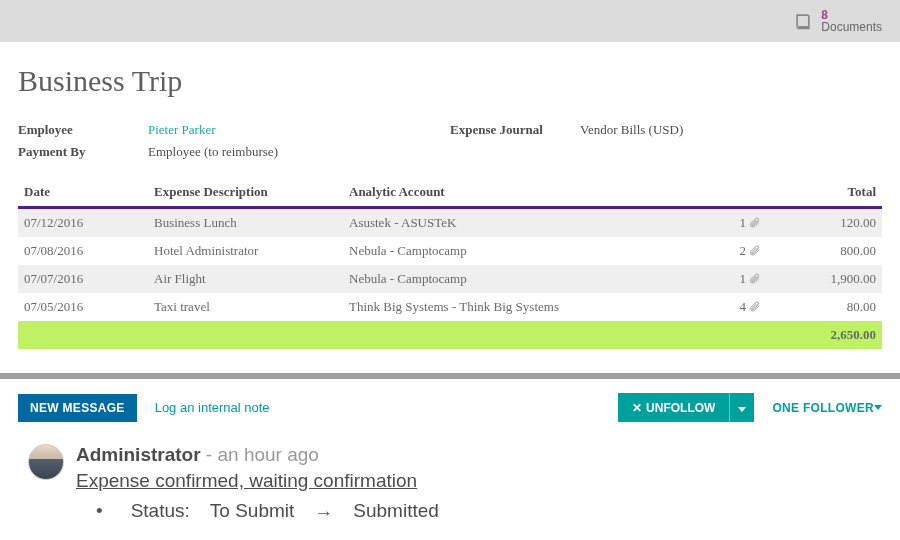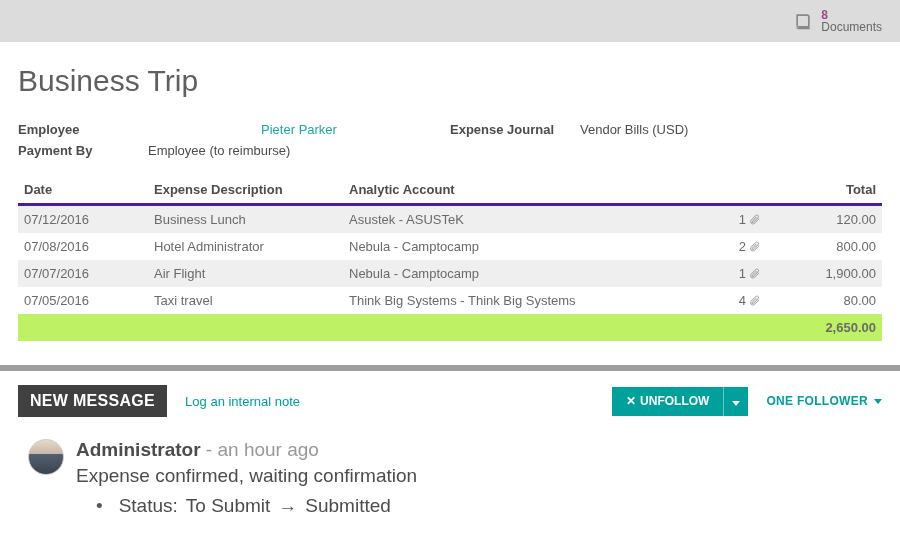--- a/index.html
+++ b/index.html
@@ -2,52 +2,52 @@
 <html><head>
   <meta charset="utf-8">
   <style>
     * { box-sizing: border-box; margin: 0; padding: 0; }
     body { font-family: -apple-system, BlinkMacSystemFont, "Segoe UI", Helvetica, Arial, sans-serif; font-size: 13px; color: #4c4c4c; background: #fff; width: 900px; }
     .topbar { background: #dcdcdc; height: 42px; display: flex; justify-content: flex-end; align-items: center; padding: 0 18px; }
     .doc-stat { display: flex; align-items: center; gap: 8px; cursor: pointer; }
     .doc-stat .count { color: #a24689; font-weight: 600; font-size: 12px; line-height: 1; }
     .doc-stat .label { color: #666; font-size: 12px; line-height: 1; }
     .doc-stat svg { width: 20px; height: 20px; fill: #888; }
-    .content { padding: 22px 18px 10px; }
+    .content { padding: 22px 18px 10px; font-family: Liberation Serif, serif; }
     h1 { font-size: 30px; font-weight: 400; color: #5f5f5f; margin-bottom: 24px; }
     .fields { display: grid; grid-template-columns: 130px 1fr 130px 1fr; row-gap: 6px; margin-bottom: 18px; }
     .fields .label { font-weight: 700; color: #4c4c4c; }
-    .fields .val-link { color: #1fa99e; text-align: center; }
+    .fields .val-link { color: #1fa99e; }
     .tbl { width: 100%; border-collapse: collapse; }
     .tbl th { text-align: left; font-weight: 700; color: #4c4c4c; padding: 6px 6px; border-bottom: 3px solid #4c1d95; font-size: 13px; }
     .tbl th.num, .tbl td.num { text-align: right; }
     .tbl td { padding: 6px 6px; font-size: 13px; color: #6a6a6a; }
     .tbl tbody tr:nth-child(odd) { background: #efefef; }
     .tbl tbody tr:nth-child(even) { background: #fff; }
     .attach { text-align: right; white-space: nowrap; color: #888; }
     .attach svg { width: 13px; height: 13px; fill: #999; vertical-align: -2px; margin-left: 2px; }
     .footer-total { background: #bef264; padding: 5px 6px; text-align: right; font-size: 13px; color: #6a6a6a; font-weight: 600; }
     .footer-total td { padding: 6px; }
     .divider { height: 6px; background: #9e9e9e; margin-top: 14px; }
     .chatter { padding: 14px 18px 30px; }
     .chatter-top { display: flex; align-items: center; justify-content: space-between; }
     .chatter-left { display: flex; align-items: center; gap: 18px; }
-    .btn-primary { background: #404040; color: #fff; border: none; padding: 7px 12px; font-size: 16px; font-weight: 700; letter-spacing: 0.3px; cursor: pointer; }
+    .btn-primary { background: #0369a1; color: #fff; border: none; padding: 7px 12px; font-size: 12px; font-weight: 700; letter-spacing: 0.3px; cursor: pointer; }
     .btn-green { background: #00a09d; color: #fff; border: none; padding: 7px 14px; font-size: 12px; font-weight: 700; cursor: pointer; display: inline-flex; align-items: center; gap: 4px; }
     .btn-green-caret { background: #00a09d; color: #fff; border: none; border-left: 1px solid rgba(255,255,255,0.4); padding: 7px 8px; cursor: pointer; }
     .link-teal { color: #00a09d; font-size: 13px; cursor: pointer; }
     .chatter-right { display: flex; align-items: center; gap: 18px; }
-    .follower-link { color: #00a09d; font-size: 12px; font-weight: 700; letter-spacing: 0.3px; display: inline-flex; align-items: center; gap: 6px; cursor: pointer; }
+    .follower-link { color: #00a09d; font-size: 12px; font-weight: 700; letter-spacing: 0.3px; display: inline-flex; align-items: center; gap: 0; cursor: pointer; }
     .message { display: flex; gap: 12px; margin-top: 22px; padding-left: 10px; }
     .avatar { width: 36px; height: 36px; border-radius: 50%; background: linear-gradient(180deg,#e8d8c8 0%, #c8b8a8 40%, #556070 40%, #3a4450 100%); border:1px solid #ccc; flex-shrink:0; }
     .msg-body { font-size: 19px; color: #4c4c4c; }
     .msg-author { font-weight: 700; }
     .msg-time { color: #999; }
-    .msg-line { margin-top: 4px; }
-    .status-line { margin-top: 8px; padding-left: 20px; display: flex; align-items: center; gap: 8px; }
+    .msg-line { margin-top: 4px; text-decoration: underline; }
+    .status-line { margin-top: 8px; padding-left: 20px; display: flex; align-items: center; gap: 20px; }
     .bullet::before { content: "•"; margin-right: 8px; color: #555; }
     .arrow { color: #555; }
     .caret-down { width: 0; height: 0; border-left: 4px solid transparent; border-right: 4px solid transparent; border-top: 5px solid currentColor; display: inline-block; }
     .x-icon { font-weight: 700; }
   </style>
 </head>
 <body>
 
 <div class="topbar">
   <div class="doc-stat">

